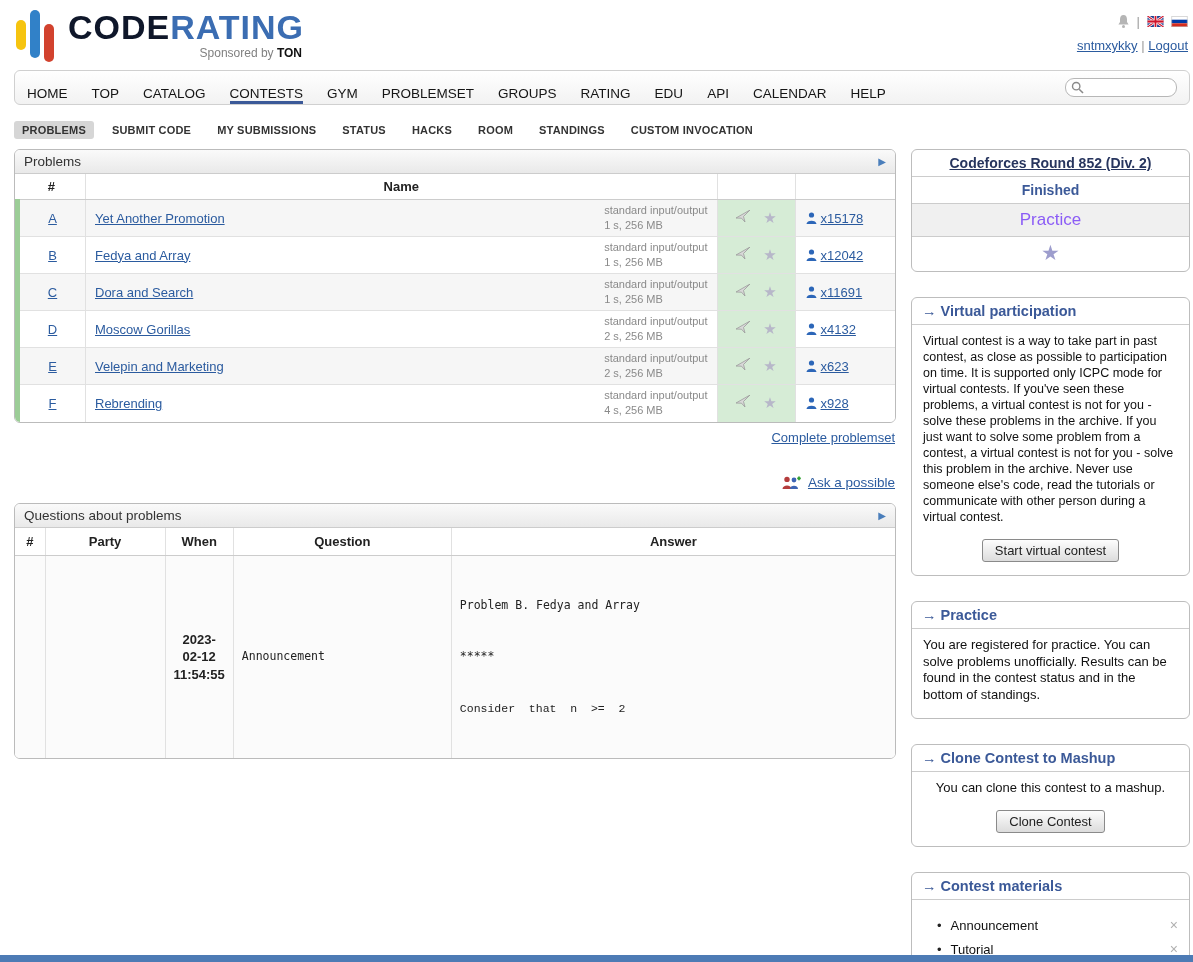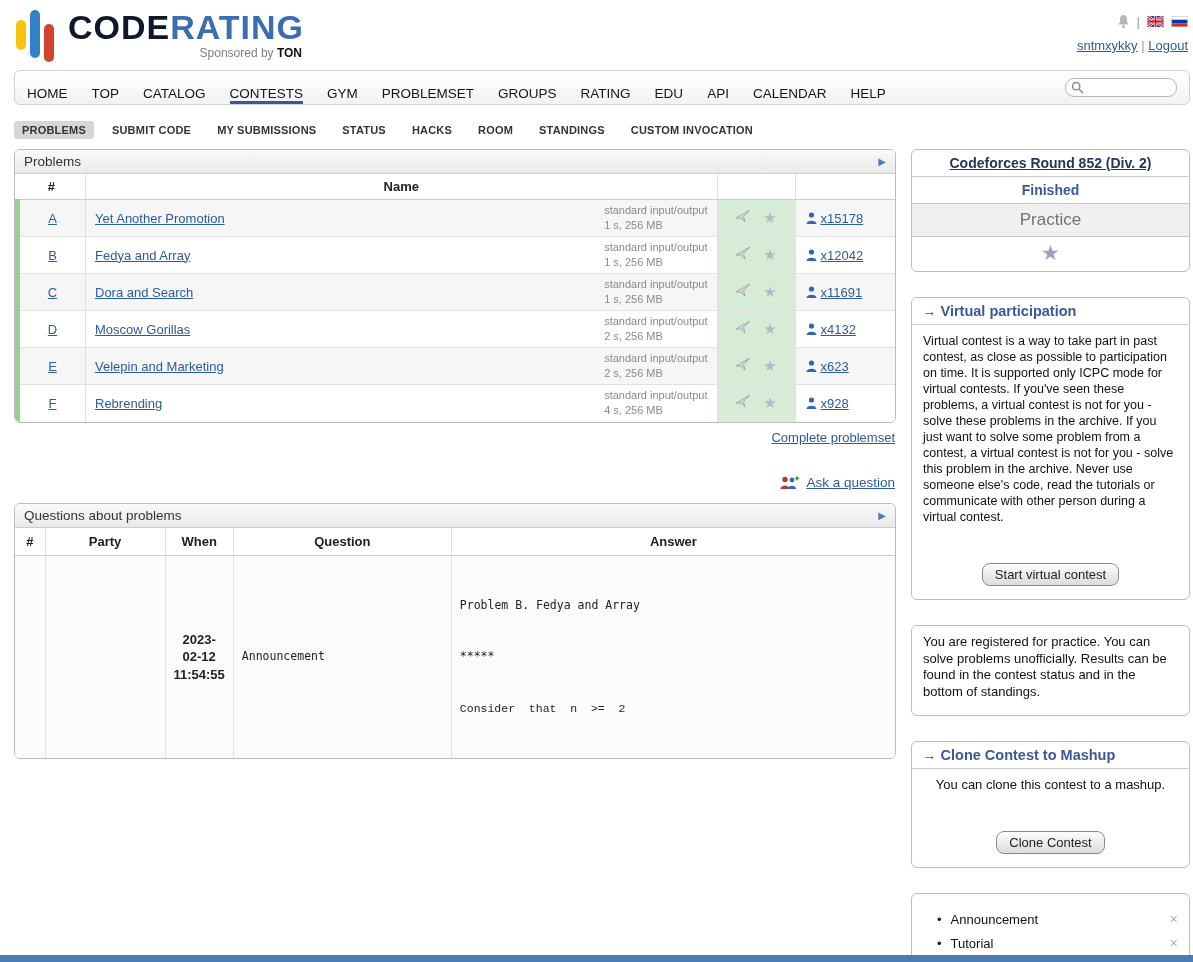--- a/index.html
+++ b/index.html
@@ -110,30 +110,30 @@
 
   
   .side-box { border:1px solid #bdbdbd; border-radius:6px; margin-bottom:25px; overflow:hidden; background:#fff; }
   .side-caption {
     padding:5px 10px; border-bottom:1px solid #ccc;
     font-weight:bold; font-size:14.5px; color:#3b5998;
   }
   .contest-title { text-align:center; padding:5px 4px; border-bottom:1px solid #ccc; }
   .contest-title a { font-weight:bold; font-size:14px; color:#27355e; }
   .contest-status { text-align:center; padding:5px; font-weight:bold; color:#3b5998; font-size:14px; border-bottom:1px solid #ccc; }
-  .contest-mode { text-align:center; padding:6px; color:#737373; font-size:17px; background:#f0f0f0; border-bottom:1px solid #ccc; }
+  .contest-mode { text-align:center; padding:6px; color:#8b5cf6; font-size:17px; background:#f0f0f0; border-bottom:1px solid #ccc; }
   .contest-star { text-align:center; padding:4px 0 6px; }
   .big-star { color:#9d9dcd; font-size:21px; cursor:pointer; text-decoration:none; }
   .side-text { padding:8px 11px; font-size:12.5px; line-height:1.28; color:#111; }
   .side-text.center { text-align:center; font-size:13px; }
   .side-button-row { text-align:center; padding:6px 0 13px; }
   .cf-button {
     font-family:inherit; font-size:13px; padding:3px 12px; color:#222;
-    border:1px solid #8a8a8a; border-radius:8px;
-    background:linear-gradient(#fdfdfd,#dcdcdc); cursor:pointer;margin-top:24px;
+    border:1px solid #8a8a8a; border-radius:3px;
+    background:linear-gradient(#fdfdfd,#dcdcdc); cursor:pointer;
   }
   .materials-list { padding:9px 11px 15px; }
   .material-item { display:flex; align-items:center; margin:8px 0; font-size:13px; }
   .bullet { margin:0 9px 0 14px; color:#222; }
   .material-label { color:#111; text-decoration:none; }
   .material-close { margin-left:auto; color:#b0b0b0; font-size:14px; cursor:pointer; text-decoration:none; }
 
   .footer-bar { position:absolute; left:0; right:0; bottom:0; height:7px; background:#4d7bb5; }
 </style>
 </head>
@@ -425,21 +425,21 @@
       <div class="ask-row">
         <span style="line-height:0;">
           <svg width="21" height="16" viewBox="0 0 21 16">
               <circle cx="6" cy="4.4" r="2.7" fill="#b43c3c"></circle>
               <path d="M1.5 14 C1.5 9.2 10.5 9.2 10.5 14 Z" fill="#b43c3c"></path>
               <circle cx="13" cy="5" r="2.4" fill="#3c64b4"></circle>
               <path d="M9 14 C9 9.8 17 9.8 17 14 Z" fill="#3c64b4"></path>
               <path d="M16.2 3.4 h3.6 M18 1.6 v3.6" stroke="#2e9e2e" stroke-width="1.7"></path>
             </svg>
         </span>
-        <a>Ask a question</a>
+        <a>Ask a possible</a>
       </div>
 
       <div class="table-box">
         <div class="caption-bar">
           <span>Questions about problems</span>
           <a class="caption-arrow">▶</a>
         </div>
         <table class="questions-table">
           <thead>
             <tr>
@@ -486,32 +486,34 @@
 
       <div class="side-box">
         <div class="side-caption">→ Virtual participation</div>
         <div class="side-text">Virtual contest is a way to take part in past contest, as close as possible to participation on time. It is supported only ICPC mode for virtual contests. If you've seen these problems, a virtual contest is not for you - solve these problems in the archive. If you just want to solve some problem from a contest, a virtual contest is not for you - solve this problem in the archive. Never use someone else's code, read the tutorials or communicate with other person during a virtual contest.</div>
         <div class="side-button-row">
           <button class="cf-button">Start virtual contest</button>
         </div>
       </div>
 
       <div class="side-box">
+        <div class="side-caption">→ Practice</div>
         <div class="side-text" style="padding-bottom:14px; font-size:13px;">You are registered for practice. You can solve problems unofficially. Results can be found in the contest status and in the bottom of standings.</div>
       </div>
 
       <div class="side-box">
         <div class="side-caption">→ Clone Contest to Mashup</div>
         <div class="side-text center">You can clone this contest to a mashup.</div>
         <div class="side-button-row">
           <button class="cf-button">Clone Contest</button>
         </div>
       </div>
 
       <div class="side-box">
+        <div class="side-caption">→ Contest materials</div>
         <div class="materials-list">
           <div class="material-item">
             <span class="bullet">•</span>
             <a class="material-label">Announcement</a>
             <a class="material-close">×</a>
           </div>
           <div class="material-item">
             <span class="bullet">•</span>
             <a class="material-label">Tutorial</a>
             <a class="material-close">×</a>

